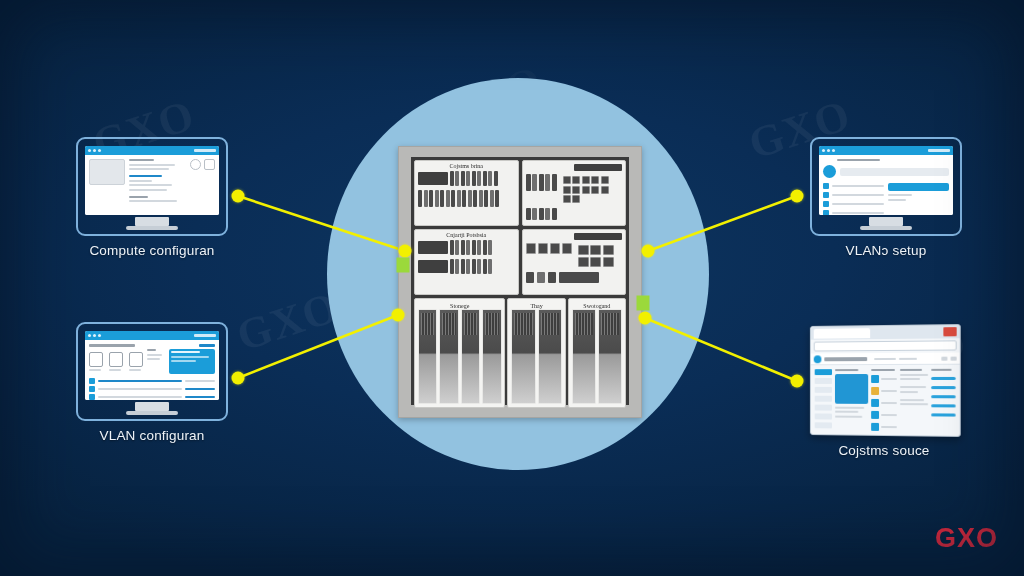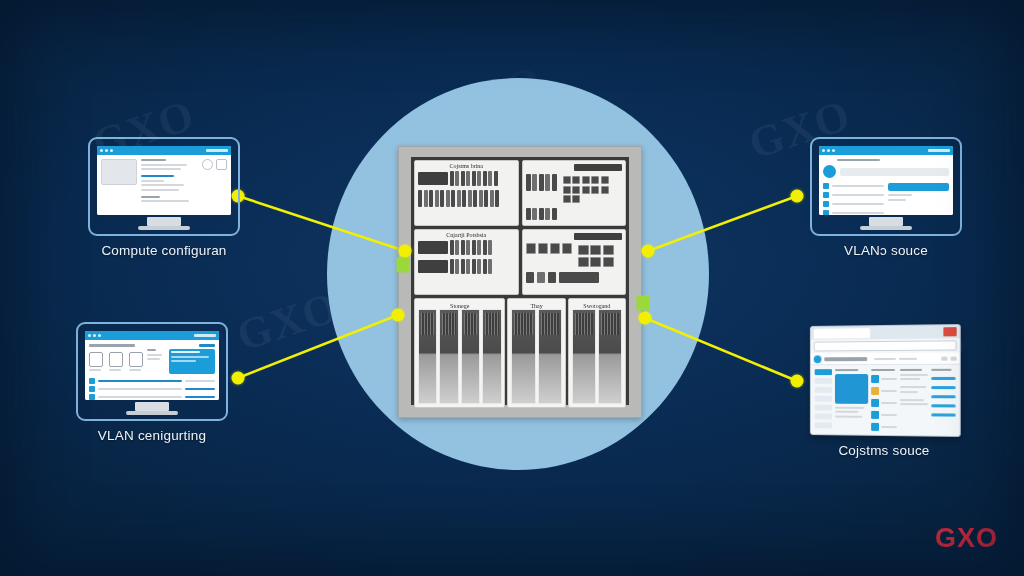--- a/index.html
+++ b/index.html
@@ -362,21 +362,21 @@
   <div class="node-dot" style="left:238px;top:378px;"></div>
   <div class="node-dot" style="left:398px;top:315px;"></div>
 
   <div class="node-dot" style="left:797px;top:196px;"></div>
   <div class="node-dot" style="left:648px;top:251px;"></div>
 
   <div class="node-dot" style="left:797px;top:381px;"></div>
   <div class="node-dot" style="left:645px;top:318px;"></div>
   <div class="green-chip" style="left:643px;top:303px;"></div>
 
-  <div class="node" style="left:88px;top:137px;">
+  <div class="node" style="left:76px;top:137px;">
     <div class="monitor">
       <div class="bezel" style="height:69px;">
         <div class="appbar">
           <div class="dots">
               <i></i>
               <i></i>
               <i></i>
             </div>
           <div class="ttl"></div>
         </div>
@@ -462,21 +462,21 @@
               <div style="width:6px;height:6px;background:#1b9dd9;border-radius:1px;"></div>
               <div class="ln" style="flex:1;margin:0;"></div>
               <div class="ln blue" style="width:30px;margin:0;"></div>
             </div>
           </div>
         </div>
       </div>
       <div class="stand"></div>
       <div class="foot"></div>
     </div>
-    <div class="node-label">VLAN cenigurting</div>
+    <div class="node-label">VLAN configuran</div>
   </div>
 
   <div class="node" style="left:810px;top:137px;">
     <div class="monitor">
       <div class="bezel" style="height:69px;">
         <div class="appbar">
           <div class="dots">
               <i></i>
               <i></i>
               <i></i>
@@ -512,21 +512,21 @@
               <div style="height:8px;background:#1b9dd9;border-radius:2px;"></div>
               <div class="ln" style="width:40%;margin:0;"></div>
               <div class="ln" style="width:30%;margin:0;"></div>
             </div>
           </div>
         </div>
       </div>
       <div class="stand"></div>
       <div class="foot"></div>
     </div>
-    <div class="node-label">VLANɔ souce</div>
+    <div class="node-label">VLANɔ setup</div>
   </div>
 
   <div class="node" style="left:808px;top:325px;">
     <div class="browser">
       <div class="chrome">
         <div class="tab"></div>
         <div class="close"></div>
       </div>
       <div class="urlbar"></div>
       <div class="ovbar">

